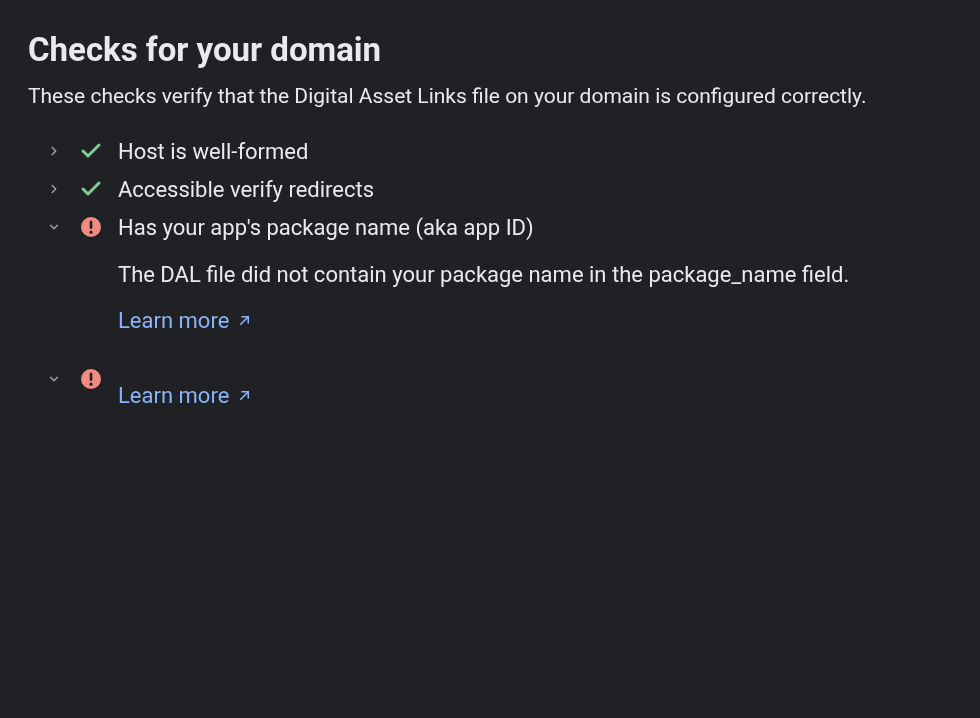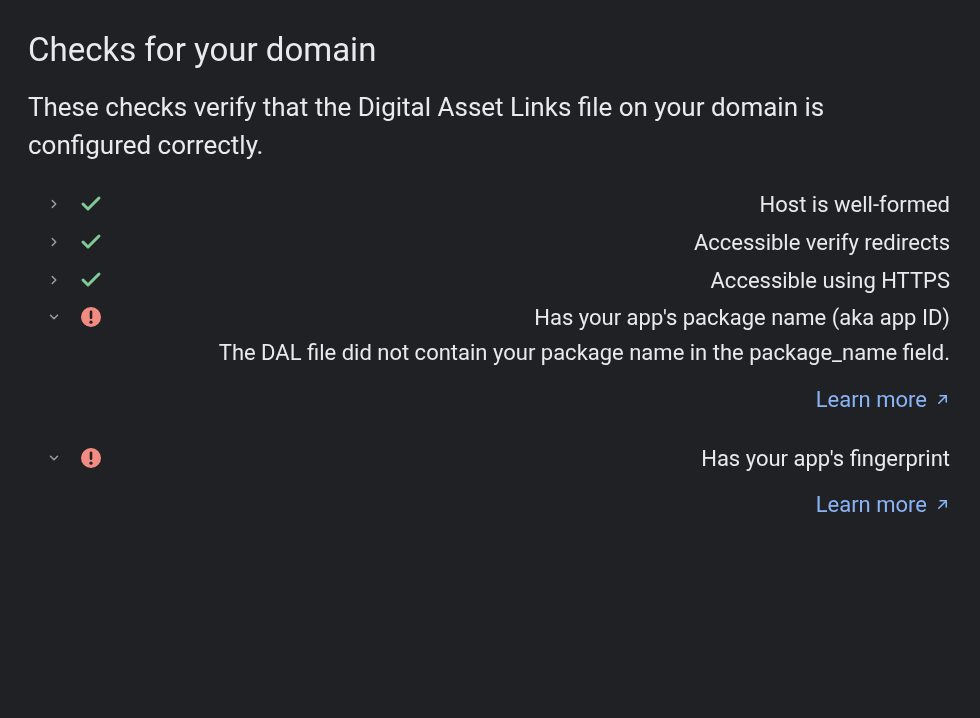--- a/index.html
+++ b/index.html
@@ -10,26 +10,26 @@
     body {
       background-color: #202124;
       color: #e8eaed;
       font-family: -apple-system, BlinkMacSystemFont, "Segoe UI", Roboto, Helvetica, Arial, sans-serif;
       width: 980px;
       height: 718px;
       padding: 30px 30px 30px 28px;
     }
     .heading {
       font-size: 33px;
-      font-weight: 400;
-      color: #e8eaed;
-      margin-bottom: 20px;
+      font-weight: 700;
+      color: #e8eaed;
+      margin-bottom: 12px;
     }
     .subheading {
-      font-size: 26px;
+      font-size: 21px;
       font-weight: 400;
       color: #e8eaed;
       line-height: 1.45;
       margin-bottom: 26px;
     }
     .checks-list {
       padding-left: 16px;
     }
     .check-row {
       display: flex;
@@ -60,34 +60,33 @@
       justify-content: center;
       flex-shrink: 0;
       margin-top: 1px;
     }
     .status-icon svg {
       width: 24px;
       height: 24px;
     }
     .check-content {
       flex: 1;
-      text-align: right;
     }
     .check-title {
       font-size: 22px;
       font-weight: 400;
       color: #e8eaed;
       line-height: 1.35;
     }
     .check-description {
       font-size: 22px;
       font-weight: 400;
       color: #e8eaed;
       line-height: 1.45;
-      margin-top: 4px;
+      margin-top: 16px;
     }
     .learn-more-link {
       display: inline-flex;
       align-items: center;
       gap: 8px;
       font-size: 22px;
       color: #8ab4f8;
       text-decoration: none;
       margin-top: 18px;
       cursor: pointer;
@@ -134,35 +133,20 @@
     <span class="status-icon">
       <svg viewBox="0 0 24 24" fill="none" stroke="#81c995" stroke-width="3" stroke-linecap="round" stroke-linejoin="round">
           <polyline points="20 6 9 17 4 12"></polyline>
         </svg>
     </span>
     <div class="check-content">
       <div class="check-title">Accessible verify redirects</div>
     </div>
   </div>
 
-  <div class="check-row">
-    <span class="expand-toggle">
-      <svg viewBox="0 0 24 24" fill="none" stroke="currentColor" stroke-width="2.5" stroke-linecap="round" stroke-linejoin="round">
-          <polyline points="9 18 15 12 9 6"></polyline>
-        </svg>
-    </span>
-    <span class="status-icon">
-      <svg viewBox="0 0 24 24" fill="none" stroke="#81c995" stroke-width="3" stroke-linecap="round" stroke-linejoin="round">
-          <polyline points="20 6 9 17 4 12"></polyline>
-        </svg>
-    </span>
-    <div class="check-content">
-      <div class="check-title">Accessible using HTTPS</div>
-    </div>
-  </div>
 
 
   <div class="check-block">
     <div class="check-row">
       <span class="expand-toggle">
         <svg viewBox="0 0 24 24" fill="none" stroke="currentColor" stroke-width="2.5" stroke-linecap="round" stroke-linejoin="round">
             <polyline points="6 9 12 15 18 9"></polyline>
           </svg>
       </span>
       <span class="status-icon">
@@ -196,21 +180,20 @@
           </svg>
       </span>
       <span class="status-icon">
         <svg viewBox="0 0 24 24">
             <circle cx="12" cy="12" r="10" fill="#f28b82"></circle>
             <rect x="10.7" y="5.5" width="2.6" height="8.5" rx="1.3" fill="#202124"></rect>
             <circle cx="12" cy="17.2" r="1.6" fill="#202124"></circle>
           </svg>
       </span>
       <div class="check-content">
-        <div class="check-title">Has your app's fingerprint</div>
         <a class="learn-more-link">
           <span>Learn more</span>
           <span>
             <svg viewBox="0 0 24 24" fill="none" stroke="#8ab4f8" stroke-width="2.5" stroke-linecap="round" stroke-linejoin="round">
                 <line x1="6" y1="18" x2="18" y2="6"></line>
                 <polyline points="8 6 18 6 18 16"></polyline>
               </svg>
           </span>
         </a>
       </div>

